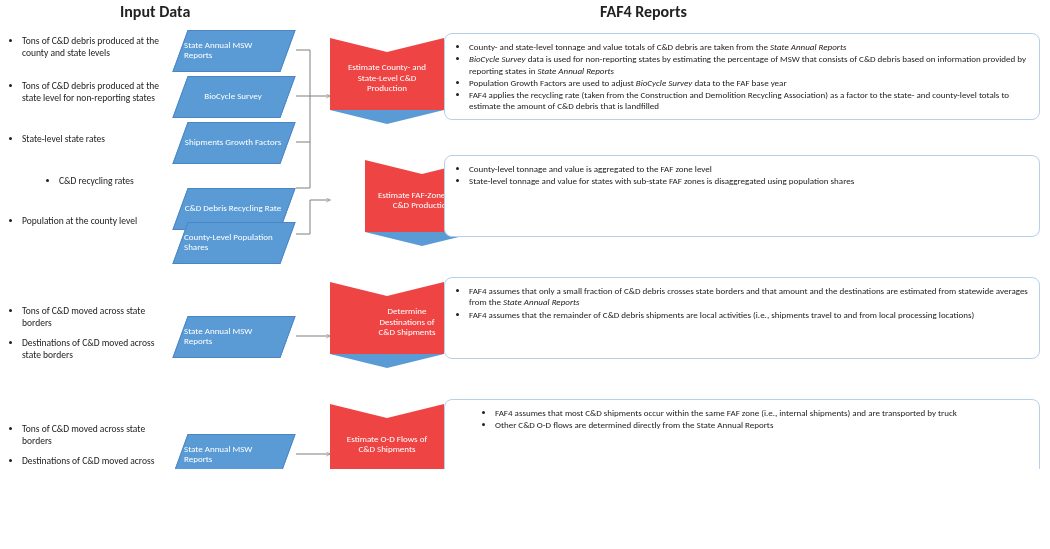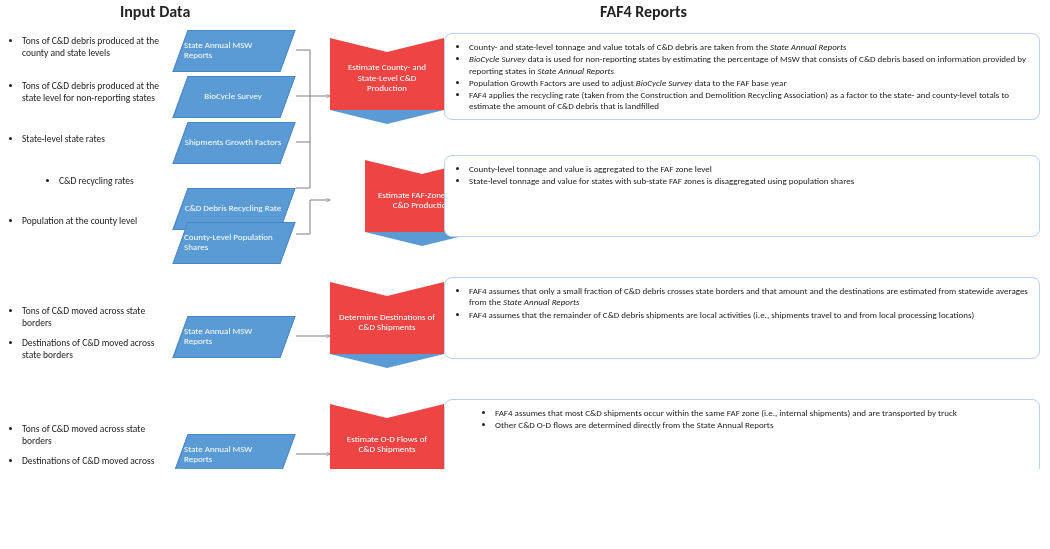--- a/index.html
+++ b/index.html
@@ -240,21 +240,21 @@
         <div class="chev-top-notch"></div>
         <span>Estimate FAF-Zone Level C&amp;D Production</span>
         <div class="chev-bottom-point"></div>
       </div>
       <div class="proc-box" style="top: 155px; min-height: 82px;">
         <ul>
           <li>County-level tonnage and value is aggregated to the FAF zone level</li>
           <li>State-level tonnage and value for states with sub-state FAF zones is disaggregated using population shares</li>
         </ul>
       </div>
-      <div class="chev" style="left: 330px; top: 282px; height: 72px;">
+      <div class="chev" style="left: 330px; top: 282px; height: 72px; padding-left: 48px;">
         <div class="chev-top-notch"></div>
         <span>Determine Destinations of C&amp;D Shipments</span>
         <div class="chev-bottom-point"></div>
       </div>
       <div class="proc-box" style="top: 277px; min-height: 82px;">
         <ul>
           <li>FAF4 assumes that only a small fraction of C&amp;D debris crosses state borders and that amount and the destinations are estimated from statewide averages from the <em>State Annual Reports</em></li>
           <li>FAF4 assumes that the remainder of C&amp;D debris shipments are local activities (i.e., shipments travel to and from local processing locations)</li>
         </ul>
       </div>

